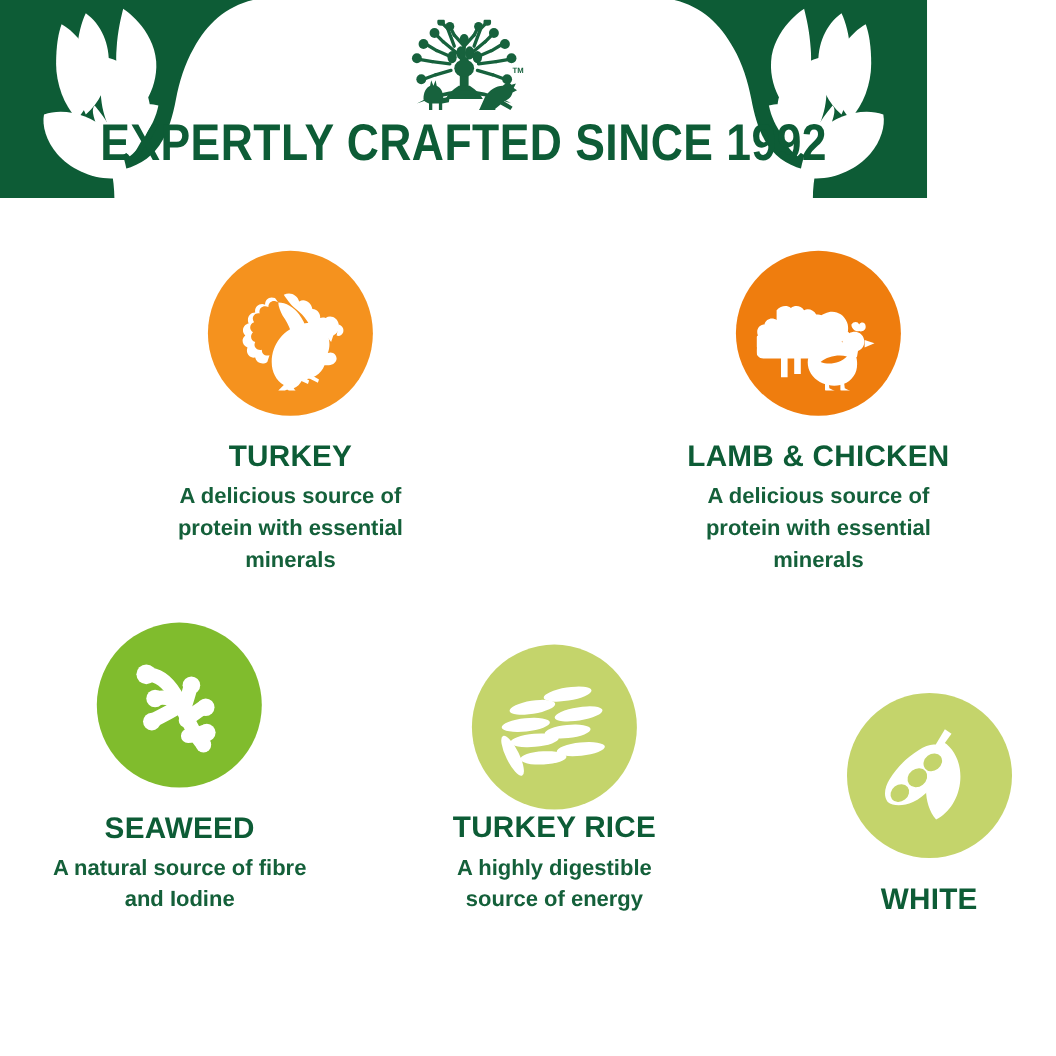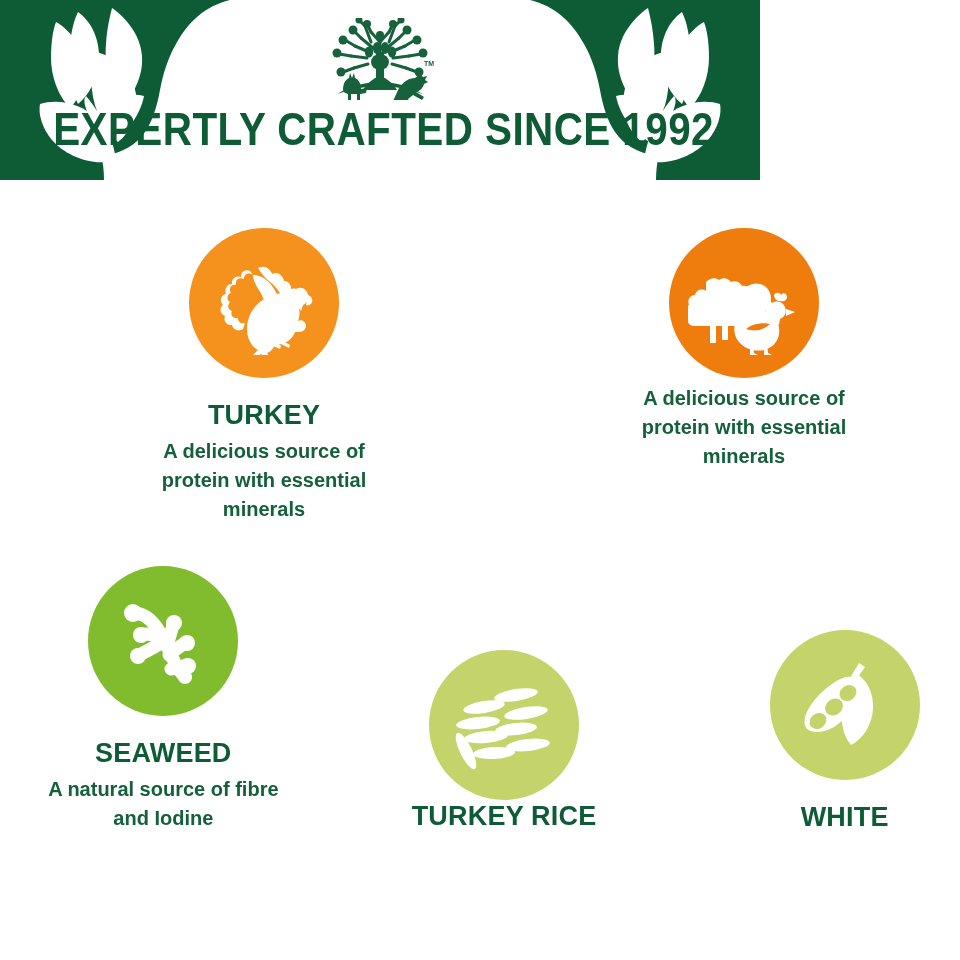--- a/index.html
+++ b/index.html
@@ -16,21 +16,21 @@
   #page {
     position: relative;
     width: 960px;
     height: 960px;
     background: #ffffff;
   }
 
   
   .header {
     position: relative;
-    width: 760px;
+    width: 843px;
     height: 180px;
     overflow: hidden;
   }
   .corner-deco {
     position: absolute;
     top: 0;
     width: 230px;
     height: 180px;
     pointer-events: none;
   }
@@ -300,20 +300,21 @@
             <path d="M86 44 c2 -3 6 -3 7 0 c2 -3 6 -2 6 2 c0 3 -3 5 -6 4 c-3 1 -7 -2 -7 -6 z"></path>
             <path d="M98 58 l9 3 -9 4 z"></path>
 
             <path fill="#ef7d0e" d="M58 78 c6 -5 16 -7 24 -5 c-6 6 -16 8 -24 5 z"></path>
 
             <path d="M62 94 l3 0 1 8 6 3 -1 3 -9 -4 z"></path>
             <path d="M76 94 l3 0 1 8 6 3 -1 3 -9 -4 z"></path>
           </g>
         </svg>
       </div>
+      <div class="item-title">LAMB &amp; CHICKEN</div>
       <div class="item-desc">A delicious source of protein with essential minerals</div>
     </div>
   </div>
 
   <div class="row row-bottom">
 
     <div class="item item-bottom">
       <div class="badge" style="background:#80bc2d">
         <svg width="104" height="104" viewBox="0 0 104 104" xmlns="http://www.w3.org/2000/svg">
           <g fill="#ffffff" stroke="#ffffff" stroke-width="13" stroke-linecap="round" stroke-linejoin="round">
@@ -349,20 +350,21 @@
             <ellipse cx="28" cy="50" rx="22" ry="6" transform="rotate(-6 28 50)"></ellipse>
             <ellipse cx="66" cy="56" rx="21" ry="6" transform="rotate(-6 66 56)"></ellipse>
             <ellipse cx="36" cy="64" rx="22" ry="6" transform="rotate(-5 36 64)"></ellipse>
             <ellipse cx="78" cy="72" rx="22" ry="6" transform="rotate(-6 78 72)"></ellipse>
             <ellipse cx="44" cy="80" rx="21" ry="6" transform="rotate(-3 44 80)"></ellipse>
             <ellipse cx="16" cy="78" rx="20" ry="6" transform="rotate(64 16 78)"></ellipse>
           </g>
         </svg>
       </div>
       <div class="item-title item-title-2line" style="margin-top:0">TURKEY RICE</div>
+      <div class="item-desc">A highly digestible source of energy</div>
     </div>
 
     <div class="item item-bottom">
       <div class="badge" style="background:#c4d46b">
         <svg width="104" height="104" viewBox="0 0 104 104" xmlns="http://www.w3.org/2000/svg">
           <g fill="#ffffff">
 
             <path d="M62 20 c12 6 19 20 18 36 c-1 16 -10 30 -22 36 c-7 -8 -10 -20 -9 -32
                      c1 -16 6 -31 13 -40 z"></path>
 

